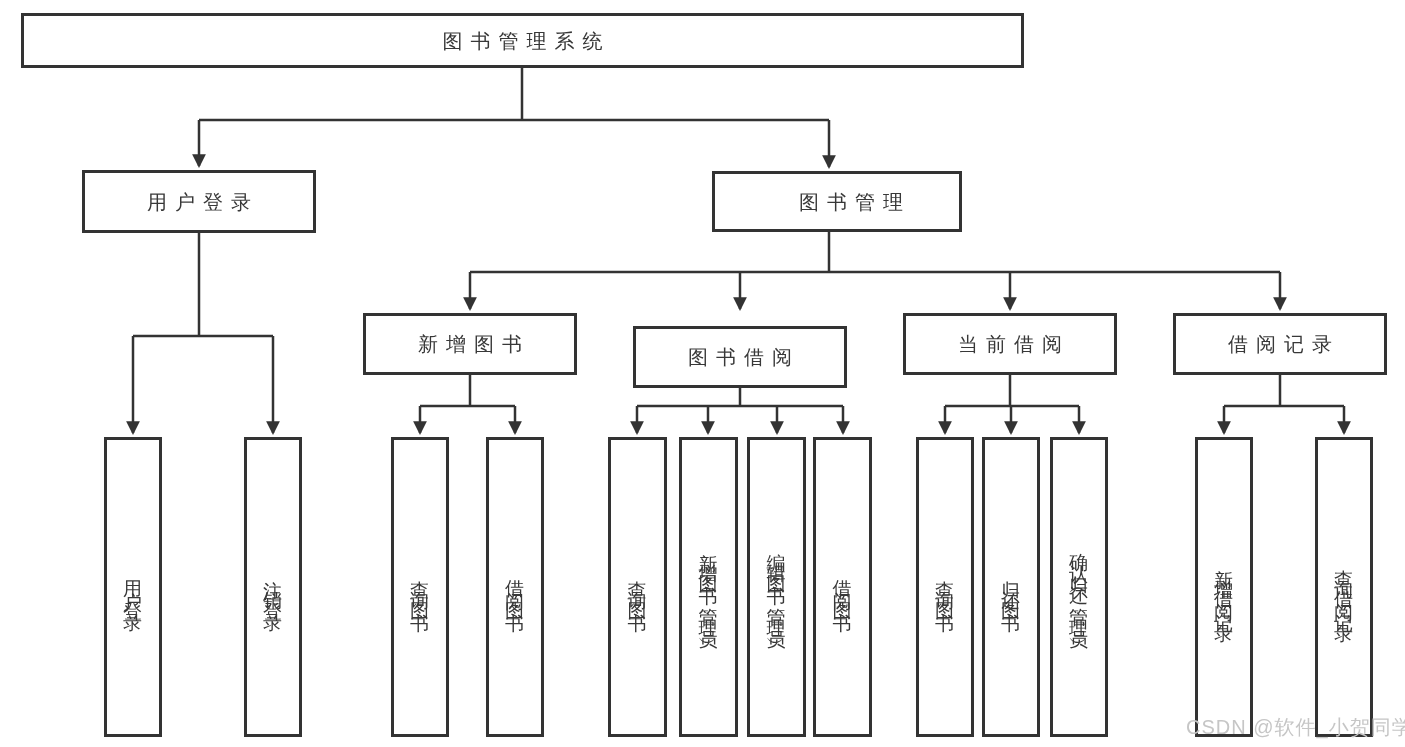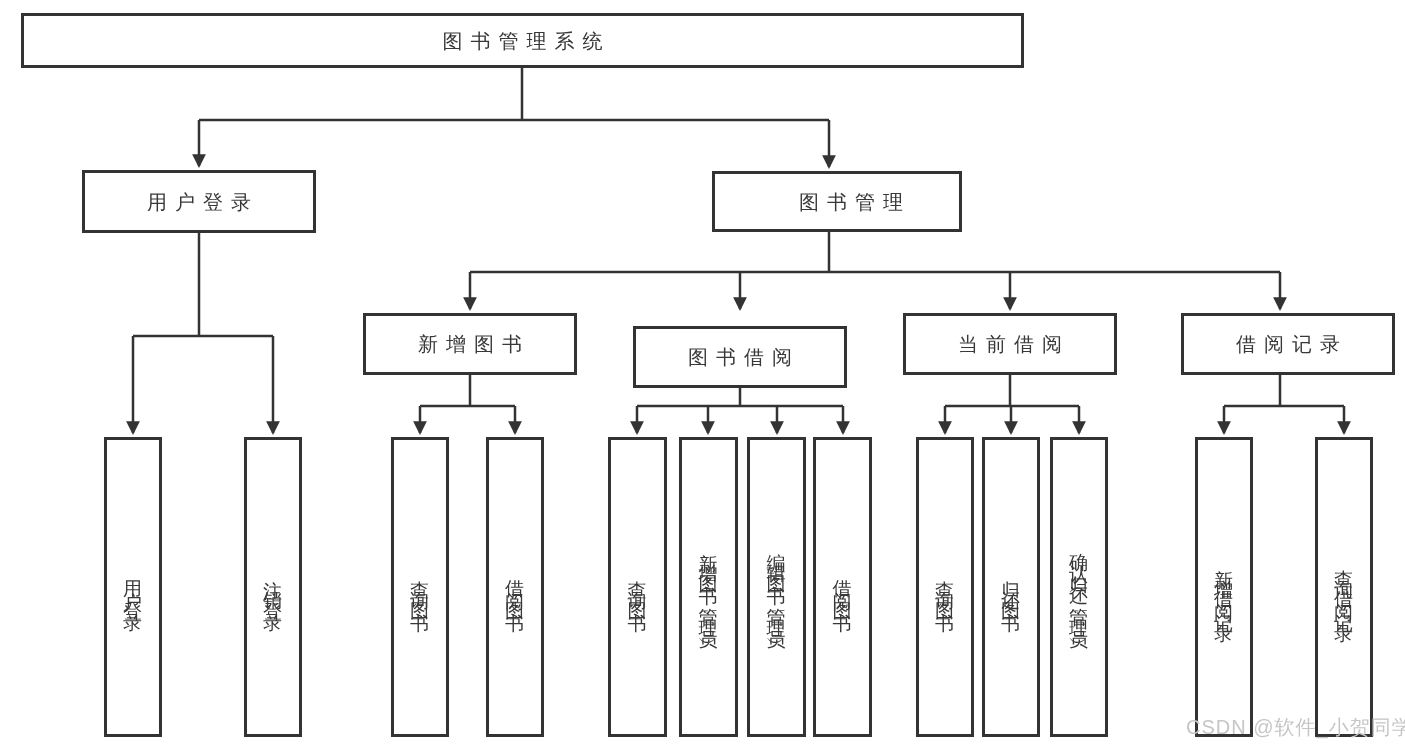--- a/index.html
+++ b/index.html
@@ -114,21 +114,21 @@
 
   <div class="node h" style="left:363px; top:313px; width:214px; height:62px;">
     <span>新增图书</span>
   </div>
   <div class="node h" style="left:633px; top:326px; width:214px; height:62px;">
     <span>图书借阅</span>
   </div>
   <div class="node h" style="left:903px; top:313px; width:214px; height:62px;">
     <span>当前借阅</span>
   </div>
-  <div class="node h" style="left:1173px; top:313px; width:214px; height:62px;margin-left:8px;">
+  <div class="node h" style="left:1173px; top:313px; width:214px; height:62px;">
     <span>借阅记录</span>
   </div>
 
   <div class="node v" style="left:104px; top:437px; width:58px; height:300px;">
     <span>用户登录</span>
   </div>
   <div class="node v" style="left:244px; top:437px; width:58px; height:300px;">
     <span>注销登录</span>
   </div>
 

